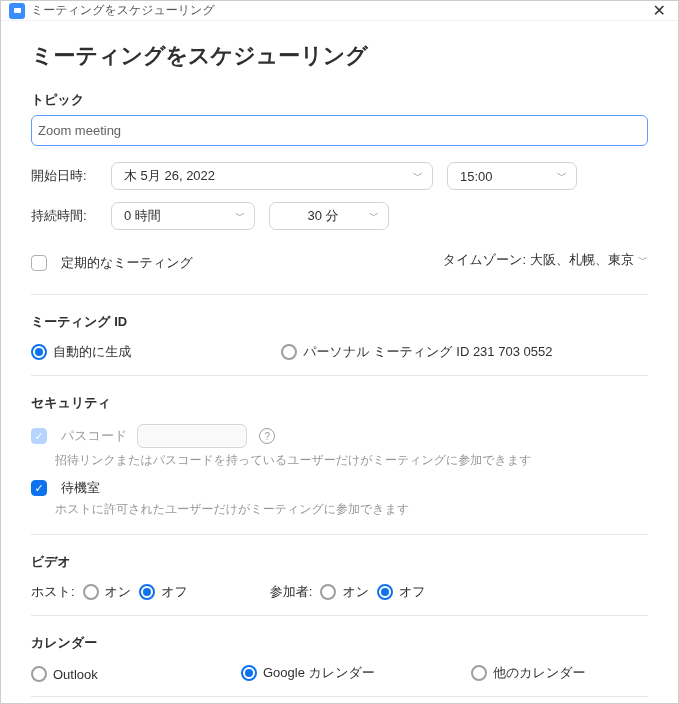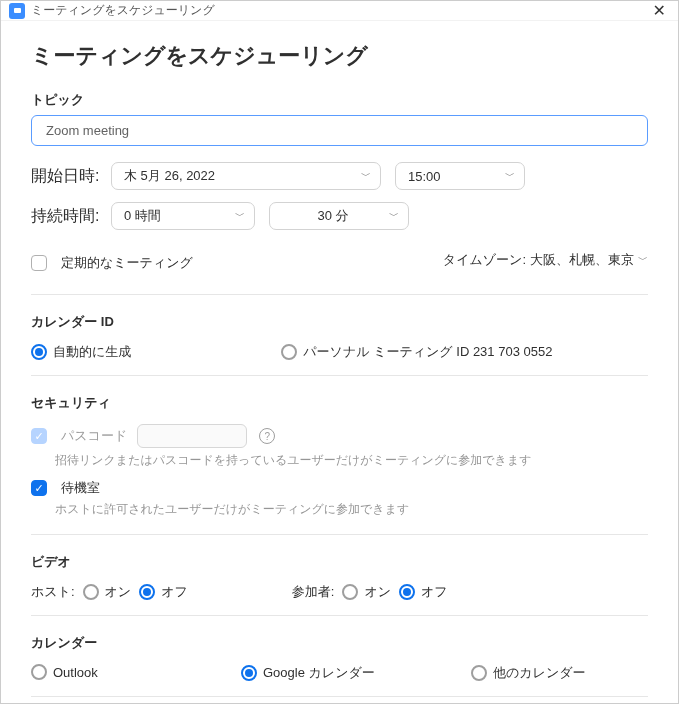--- a/index.html
+++ b/index.html
@@ -62,35 +62,35 @@
   .section-label {
     font-weight: 600;
     font-size: 13px;
     margin: 6px 0 6px 0;
     color: #303030;
   }
   .topic-input {
     width: 100%;
     border: 1px solid #5a9cff;
     border-radius: 6px;
-    padding: 7px 14px;
+    padding: 7px 6px;
     font-size: 13px;
     color: #636363;
     outline: none;
     margin-bottom: 16px;
   }
   .row {
     display: flex;
     align-items: center;
     margin-bottom: 12px;
   }
   .row-label {
     width: 80px;
     color: #303030;
-    font-size: 16px;
+    font-size: 13px;
   }
   .combo {
     border: 1px solid #d3d3d3;
     border-radius: 7px;
     height: 28px;
     display: flex;
     align-items: center;
     padding: 0 24px 0 12px;
     font-size: 13px;
     color: #303030;
@@ -100,24 +100,24 @@
     margin-right: 14px;
   }
   .combo .caret {
     position: absolute;
     right: 9px;
     top: 50%;
     transform: translateY(-50%);
     color: #777;
     font-size: 10px;
   }
-  .combo.date { width: 270px; }
+  .combo.date { width: 322px; }
   .combo.time { width: 130px; }
   .combo.hours { width: 144px; text-align: center; }
-  .combo.mins { width: 140px; text-align: center; justify-content: center;}
+  .combo.mins { width: 120px; text-align: center; justify-content: center;}
   .check-row {
     display: flex;
     align-items: center;
     margin: 6px 0 0 0;
     gap: 6px;
   }
   .chk {
     width: 16px; height: 16px;
     border: 1px solid #b0b0b0;
     border-radius: 4px;
@@ -183,21 +183,21 @@
     border-color: #0e72ed;
   }
   .radio.selected::after {
     content: "";
     width: 8px; height: 8px;
     background: #0e72ed;
     border-radius: 50%;
     position: absolute;
     left: 2px; top: 2px;
   }
-  .radio-group { display: flex; align-items: flex-start; gap: 30px; margin-top: 6px;}
+  .radio-group { display: flex; align-items: flex-end; gap: 30px; margin-top: 6px;}
   .radio-item { display: flex; align-items: center; font-size: 13px; }
   .desc {
     color: #969696;
     font-size: 12px;
     margin: 4px 0 2px 24px;
   }
   .pc-input {
     border: 1px solid #d7d7d7;
     border-radius: 6px;
     width: 110px;
@@ -274,21 +274,21 @@
     </div>
     <div class="tz-link">
       <span>タイムゾーン:</span>
       <span>大阪、札幌、東京</span>
       <span class="tz-caret">﹀</span>
     </div>
   </div>
 
   <hr class="sep">
 
-  <div class="section-label">カレンダー ID</div>
+  <div class="section-label">ミーティング ID</div>
   <div class="radio-group">
     <div class="radio-item">
       <span class="radio selected"></span>
       <span>自動的に生成</span>
     </div>
     <div class="radio-item" style="margin-left:120px;">
       <span class="radio"></span>
       <span>パーソナル ミーティング ID 231 703 0552</span>
     </div>
   </div>
@@ -318,21 +318,21 @@
     <span>ホスト:</span>
     <div class="video-group">
       <span class="radio"></span>
       <span>オン</span>
     </div>
     <div class="video-group">
       <span class="radio selected"></span>
       <span>オフ</span>
     </div>
 
-    <span style="margin-left:96px;">参加者:</span>
+    <span style="margin-left:74px;">参加者:</span>
     <div class="video-group">
       <span class="radio"></span>
       <span>オン</span>
     </div>
     <div class="video-group">
       <span class="radio selected"></span>
       <span>オフ</span>
     </div>
   </div>
 

